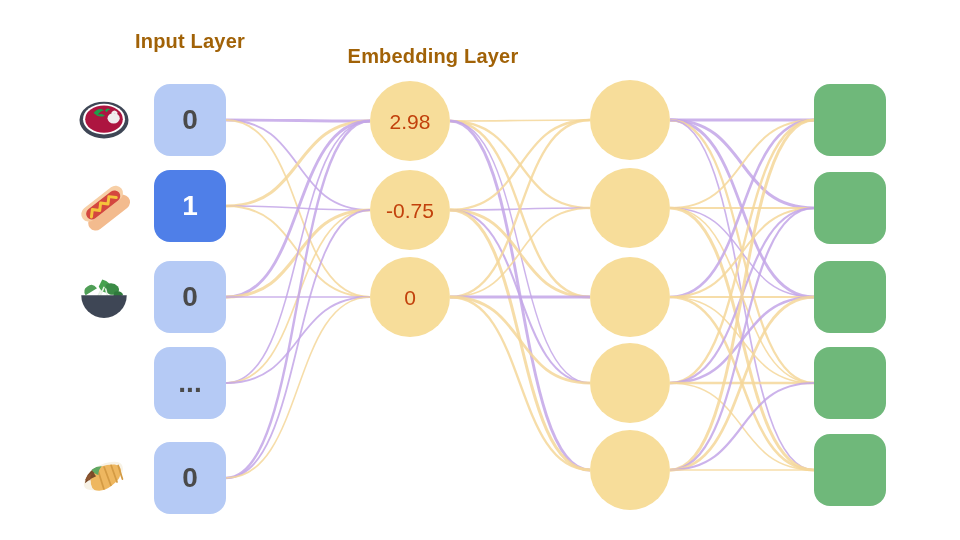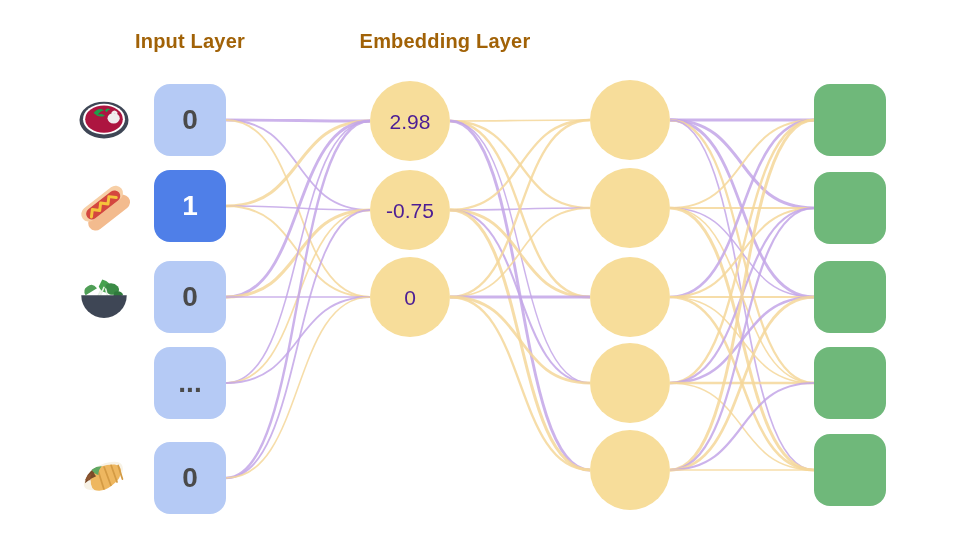--- a/index.html
+++ b/index.html
@@ -24,21 +24,21 @@
   .layer-title {
     position: absolute;
     font-size: 20px;
     font-weight: bold;
     color: #a16207;
     white-space: nowrap;
     transform: translateX(-50%);
     letter-spacing: 0.2px;
   }
   #title-input    { left: 190px; top: 30px; }
-  #title-embed    { left: 433px; top: 30px; margin-left: 12px; }
+  #title-embed    { left: 433px; top: 45px; }
   #title-output   { left: 855px; top: 30px; }
 
   .edges-svg {
     position: absolute;
     left: 0; top: 0;
     width: 960px;
     height: 540px;
     pointer-events: none;
   }
 
@@ -68,21 +68,21 @@
     width: 80px;
     height: 80px;
     border-radius: 50%;
     background: #f7dd9a;
     display: flex;
     align-items: center;
     justify-content: center;
   }
   .node-circle .node-value {
     font-size: 21px;
-    color: #4c1d95;
+    color: #c2410c;
     line-height: 1;
   }
 
   .emoji-icon {
     position: absolute;
     width: 56px;
     height: 56px;
   }
   .emoji-icon svg { display: block; width: 56px; height: 56px; }
 </style>

